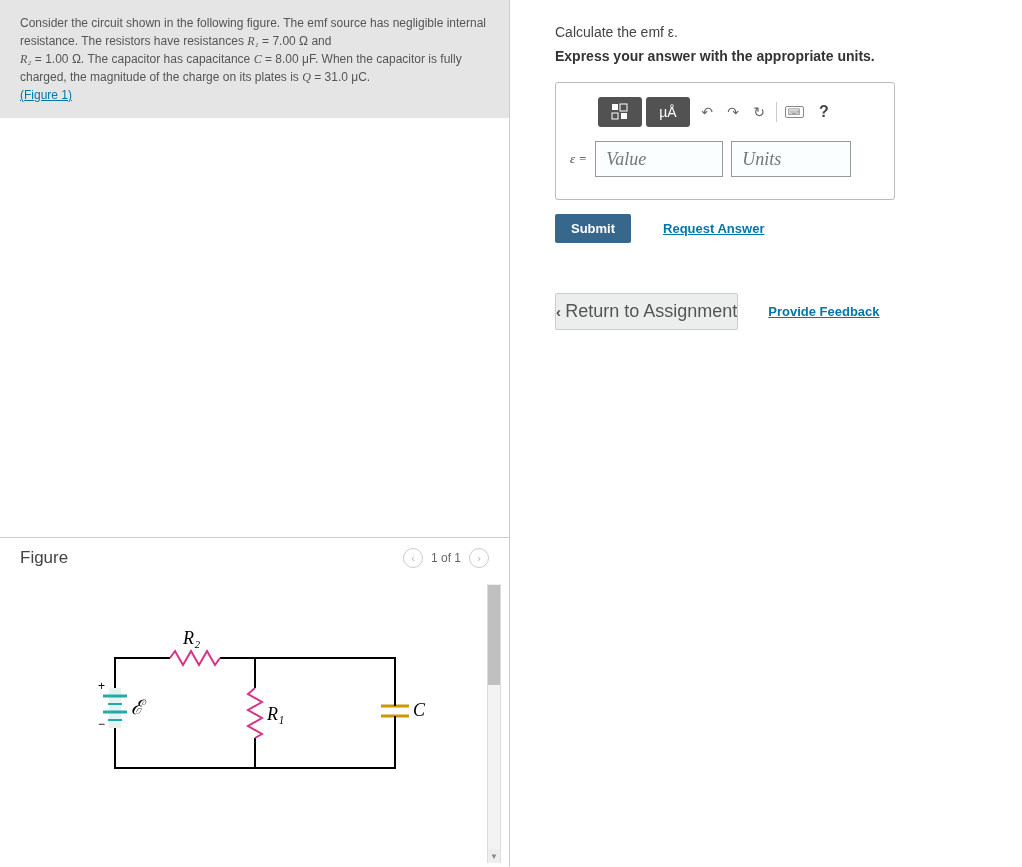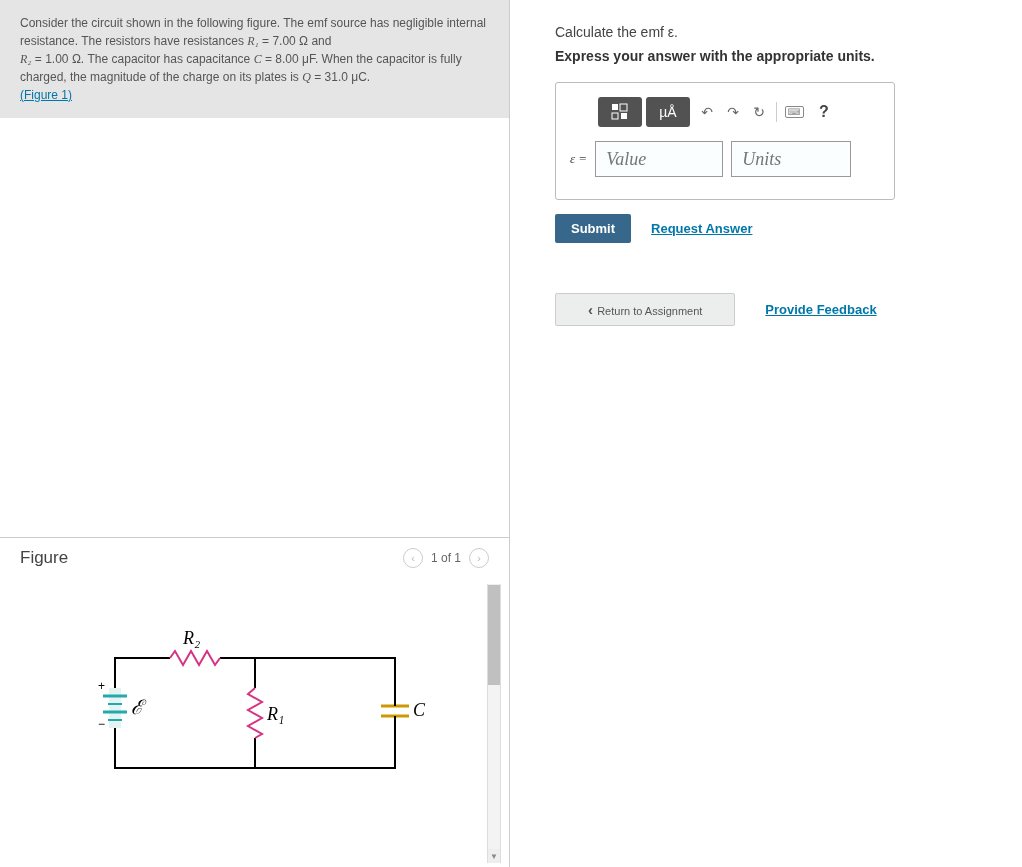--- a/index.html
+++ b/index.html
@@ -110,39 +110,39 @@
     border: 1px solid #999;
     background: #fafeff;
     padding: 0 10px;
     font-size: 18px;
     font-style: italic;
     font-family: 'Times New Roman', serif;
     color: #aaa;
   }
   .value-input { width: 128px; }
   .units-input { width: 120px; }
-  .submit-row { display: flex; align-items: center; gap: 20px; margin-top: 10px; }
+  .submit-row { display: flex; align-items: center; gap: 32px; margin-top: 10px; }
   .submit-btn {
     background: #37688c;
     color: #fff;
     border: none;
     padding: 7px 16px;
     font-size: 13px;
     font-weight: bold;
     border-radius: 2px;
     cursor: pointer;
   }
   .link { color: #0077aa; text-decoration: underline; cursor: pointer; font-size: 13px; font-weight:bold;}
   .return-row { display: flex; align-items: center; gap: 30px; margin-top: 50px; }
   .return-btn {
     background: #eceeee;
     border: 1px solid #ccc;
     color: #555;
-    padding: 7px 32px;
-    font-size: 11px;
+    padding: 7px 0;
+    font-size: 18px;
     border-radius: 2px;
     cursor: pointer;
   }
   .return-btn::before { content: "‹ "; font-weight: bold; font-size:15px;}
   .kbd-icon { border:1px solid #fff; padding:0 2px; font-size:9px; border-radius:2px;}
 </style>
 </head>
 <body>
 
 <div class="left-col">

